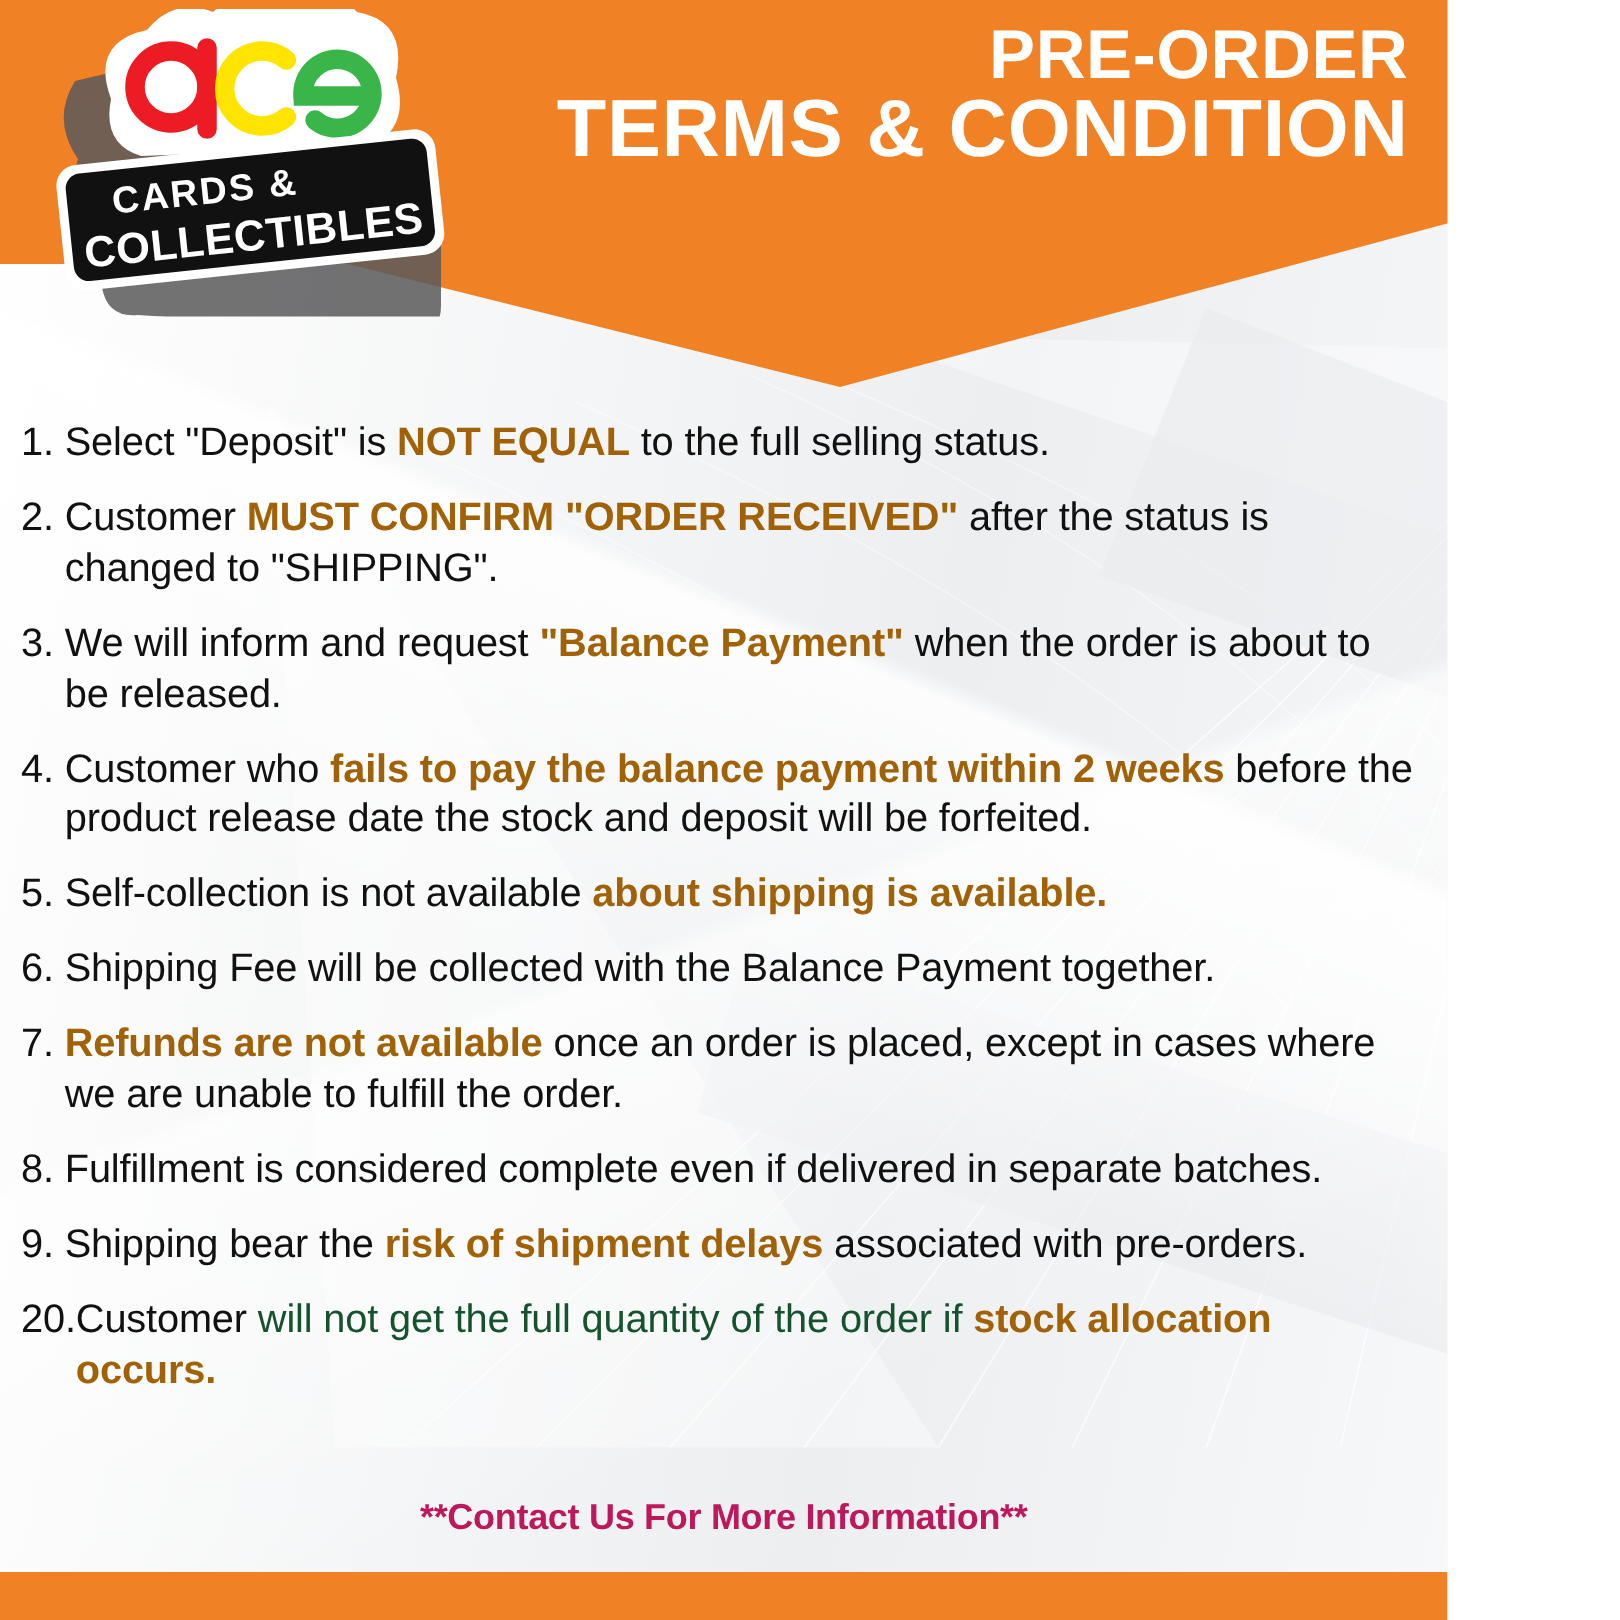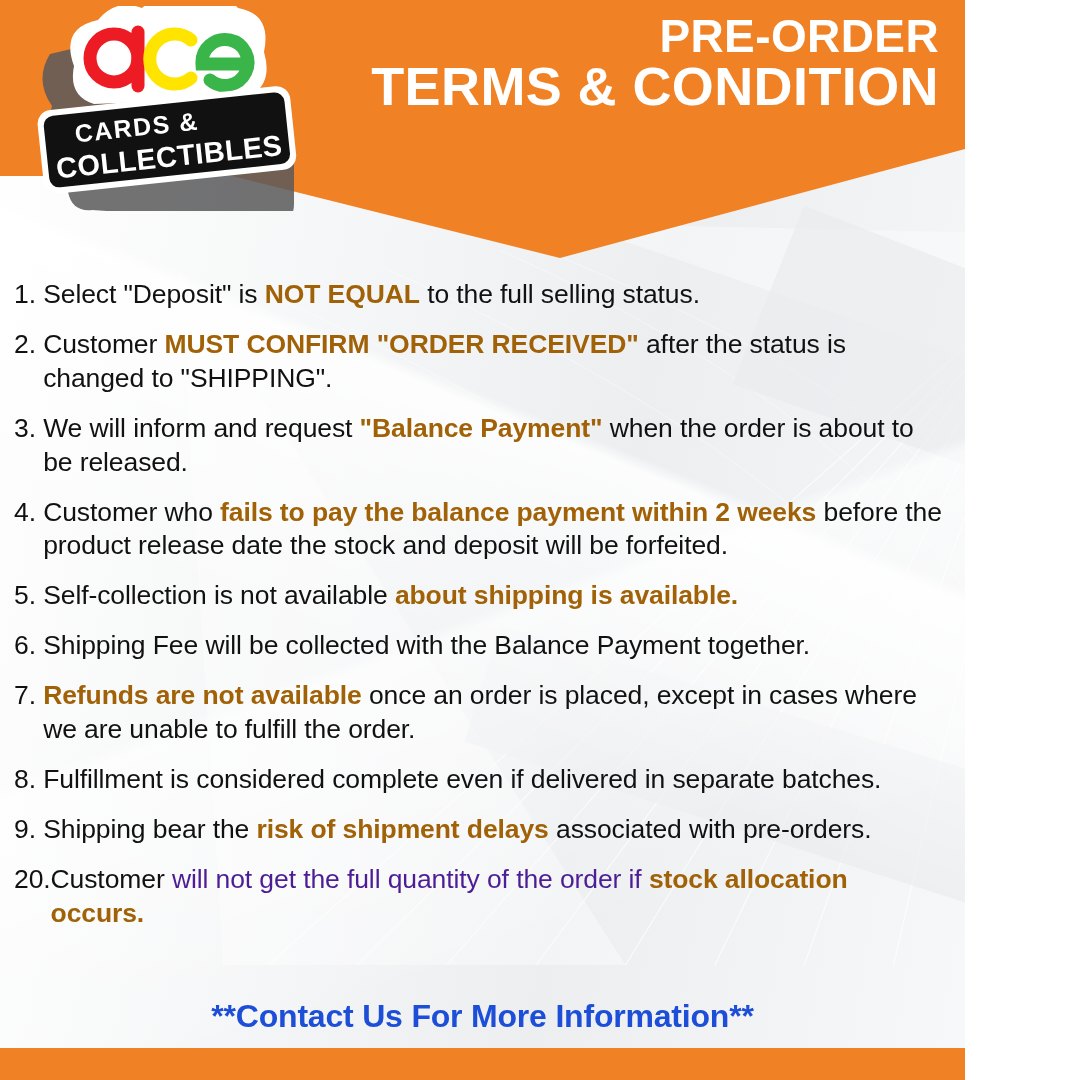--- a/index.html
+++ b/index.html
@@ -101,31 +101,31 @@
   }
   .term-item .num {
     flex: 0 0 auto;
     white-space: pre;
   }
   .term-item .body {
     flex: 1 1 auto;
   }
 
   .hl { color: #a16207; font-weight: bold; }
-  .dim { color: #4c1d95; }
+  .dim { color: #14532d; }
 
   
   .contact {
     position: absolute;
     left: 0;
     right: 0;
     top: 998px;
     text-align: center;
-    color: #1d4ed8;
-    font-size: 32px;
+    color: #be185d;
+    font-size: 24px;
     font-weight: bold;
     letter-spacing: -0.2px;
     z-index: 5;
   }
 
   
   .footer-bar {
     position: absolute;
     left: 0;
     right: 0;

